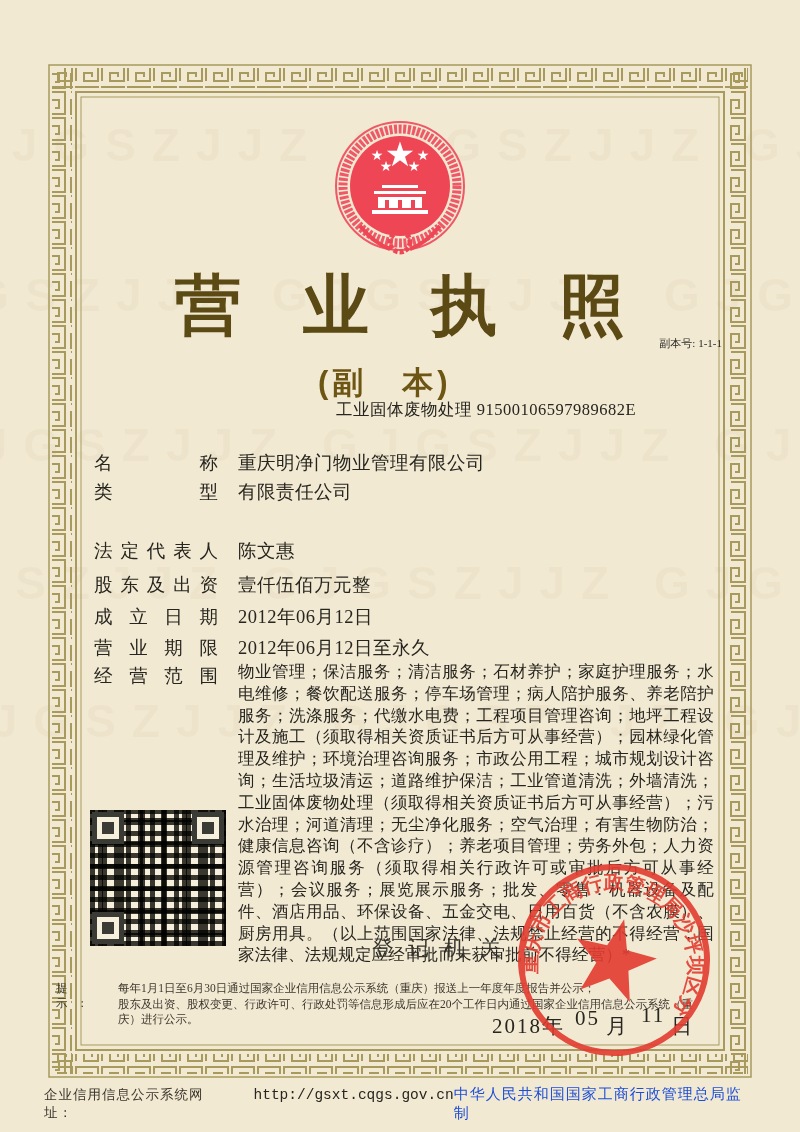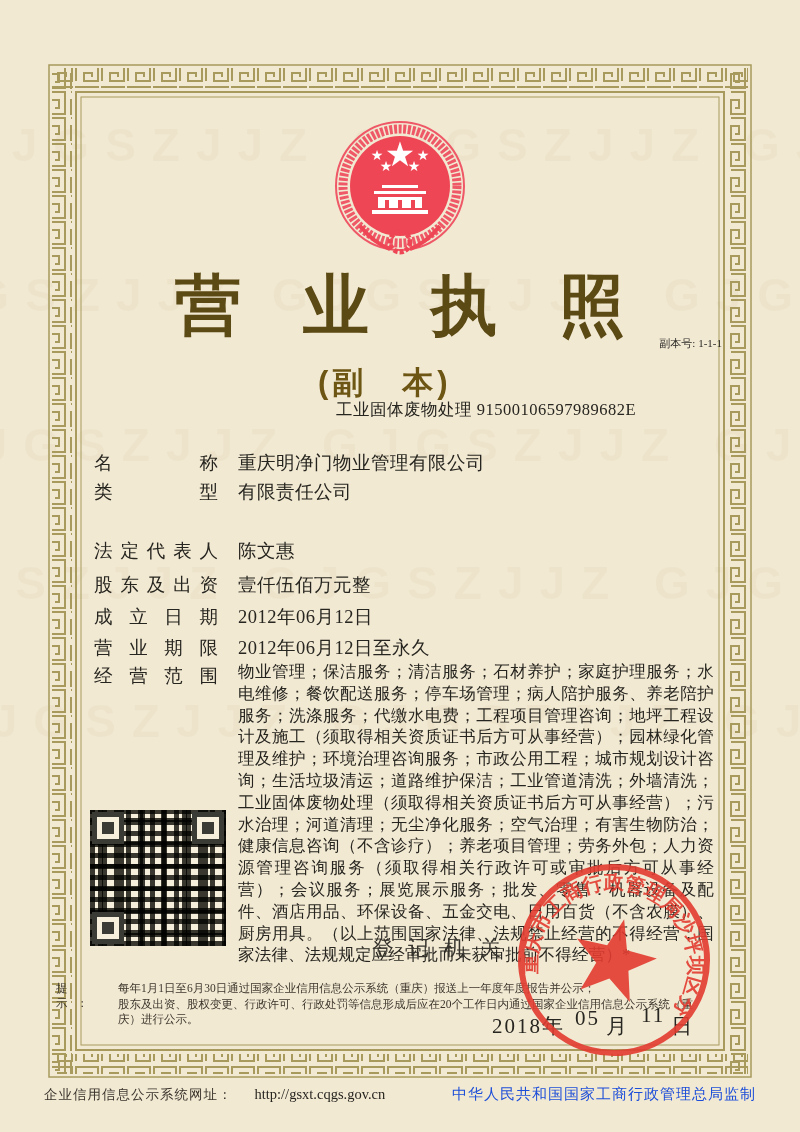--- a/index.html
+++ b/index.html
@@ -76,21 +76,21 @@
   .notice-label{position:absolute;left:56px;top:981px;z-index:3;font-size:11.5px;color:#3c362c;letter-spacing:9px;width:50px;}
   .issue-date{position:absolute;left:492px;top:1012px;z-index:2;font-size:21px;color:#26251f;letter-spacing:2px;}
   .issue-date .num{font-family:"Liberation Serif", serif;}
   .issue-date .m{position:relative;top:-8px;margin:0 6px 0 10px;}
   .issue-date .d{position:relative;top:-11px;margin:0 6px 0 12px;}
   .seal{position:absolute;left:510px;top:856px;width:208px;height:208px;z-index:3;opacity:.9;}
 
   
   .footer{position:absolute;left:44px;right:44px;top:1085px;z-index:2;display:flex;align-items:baseline;}
   .footer .site-label{font-size:13.5px;color:#3a342c;letter-spacing:1px;}
-  .footer .url{font-family:Liberation Serif, serif;font-size:14.5px;color:#26251f;margin-left:22px;}
+  .footer .url{font-family:Liberation Mono, monospace;font-size:14.5px;color:#26251f;margin-left:22px;}
   .footer .issuer{font-size:15px;color:#1d4ed8;margin-left:auto;letter-spacing:1px;}
 </style>
 </head>
 <body>
 
 <div class="page">
 
   <div class="wm" style="top:118px">GJGSZJJZ GJGSZJJZ GJGS</div>
   <div class="wm" style="top:268px;left:-120px">GJGSZJJZ GJGSZJJZ GJGS</div>
   <div class="wm" style="top:418px;left:-70px">GJGSZJJZ GJGSZJJZ GJGS</div>

